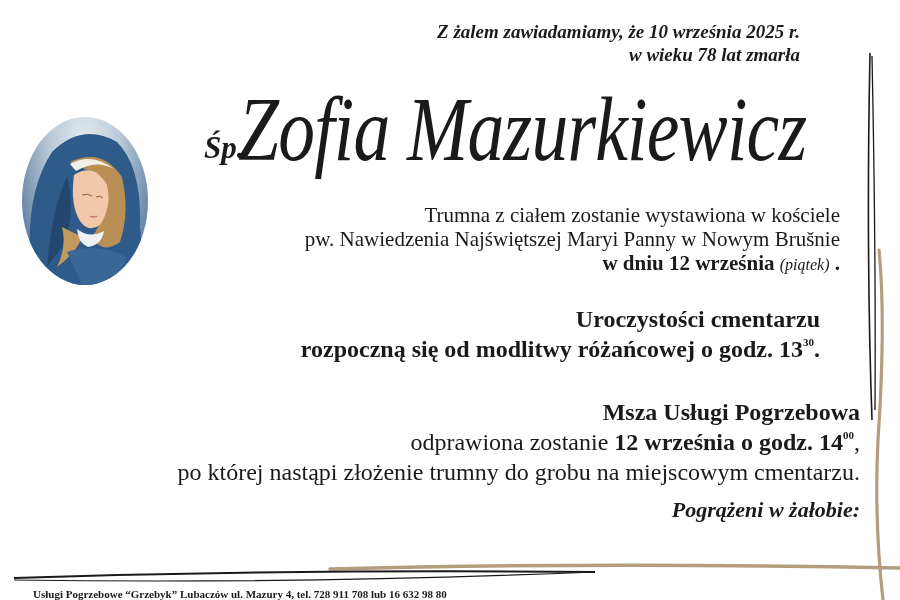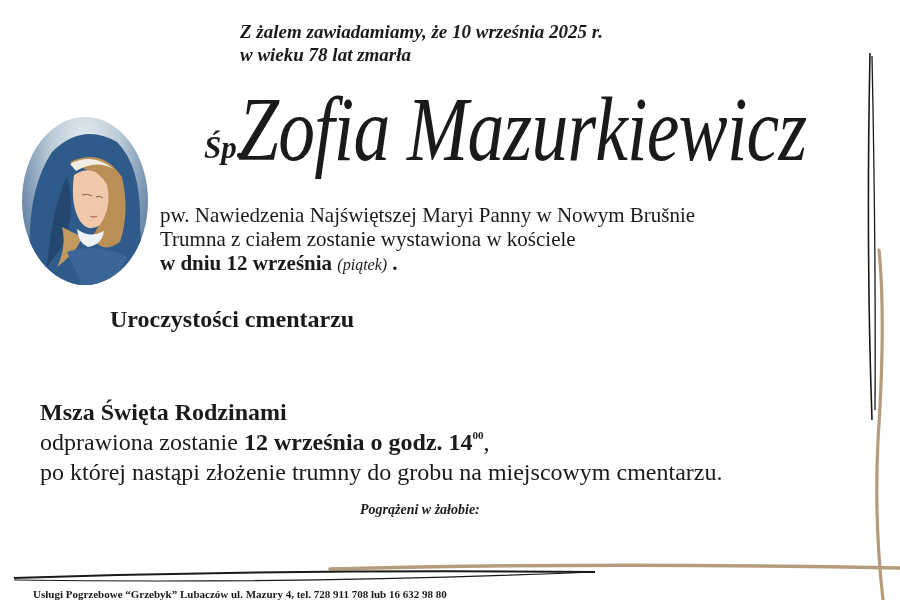--- a/index.html
+++ b/index.html
@@ -1,40 +1,40 @@
 <!DOCTYPE html>
 <html><head>
   <meta charset="utf-8">
   <style>
     html, body { margin: 0; padding: 0; background: #ffffff; }
     body { width: 900px; height: 600px; position: relative; overflow: hidden; color: #1a1a1a; }
     .serif { font-family: "Liberation Serif", "DejaVu Serif", serif; }
     .abs { position: absolute; }
-    .center { text-align: left; }
+    .center { text-align: right; }
 
     #intro { left: 240px; top: 20px; width: 560px; font-style: italic; font-weight: bold; font-size: 19px; line-height: 23px; }
     #name-row { left: 0; top: 84px; width: 776px; height: 115px; }
     #sp { left: 204px; top: 46px; font-style: italic; font-weight: bold; font-size: 31px; }
     #fullname { left: 238px; top: -8px; font-style: italic; font-size: 92px; letter-spacing: -1px; transform: scaleX(0.80); transform-origin: left top; white-space: nowrap; }
 
     #medallion { left: 22px; top: 117px; width: 126px; height: 168px; border-radius: 50%; overflow: hidden;
       background: radial-gradient(ellipse at 50% 20%, #e8eef2 0%, #b9c9d6 40%, #6f8cab 75%, #365c86 100%); }
 
     #viewing { left: 160px; top: 203px; width: 680px; font-size: 21px; line-height: 24px; }
     #viewing .b { font-weight: bold; }
     #viewing .small-it { font-style: italic; font-size: 16px; }
 
     #ceremony { left: 110px; top: 304px; width: 710px; font-weight: bold; font-size: 24px; line-height: 30px; }
     sup { font-size: 11px; vertical-align: 11px; line-height: 0; }
 
     #mass { left: 40px; top: 397px; width: 820px; font-size: 24px; line-height: 30px; }
     #mass .title { font-weight: bold; }
     #mass .b { font-weight: bold; }
 
-    #mourners { left: 360px; top: 497px; width: 500px; font-style: italic; font-weight: bold; font-size: 14px; line-height: 25px; }
+    #mourners { left: 360px; top: 497px; width: 500px; font-style: italic; font-weight: bold; font-size: 22px; line-height: 25px; }
 
     #footer { left: 33px; top: 588px; font-size: 11px; font-weight: bold; white-space: nowrap; }
 
     svg.decor { position: absolute; left: 0; top: 0; }
   </style>
 </head>
 <body>
 
 <svg class="decor" width="900" height="600">
 
@@ -75,35 +75,36 @@
   <div>Z żalem zawiadamiamy, że 10 września 2025 r.</div>
   <div>w wieku 78 lat zmarła</div>
 </div>
 
 <div id="name-row" class="abs">
   <span id="sp" class="abs serif">Śp.</span>
   <span id="fullname" class="abs serif">Zofia Mazurkiewicz</span>
 </div>
 
 <div id="viewing" class="abs serif center">
+  <div>Trumna z ciałem zostanie wystawiona w kościele</div>
   <div>pw. Nawiedzenia Najświętszej Maryi Panny w Nowym Brušnie</div>
-  <div>Trumna z ciałem zostanie wystawiona w kościele</div>
   <div>
     <span class="b">w dniu 12 września</span>
     <span class="small-it">(piątek)</span>
     <span class="b">.</span>
   </div>
 </div>
 
 <div id="ceremony" class="abs serif center">
   <div>Uroczystości cmentarzu</div>
+  <div><span>rozpoczną się od modlitwy różańcowej o godz. 13</span><sup>30</sup><span>.</span></div>
 </div>
 
 <div id="mass" class="abs serif center">
-  <div class="title">Msza Święta Rodzinami</div>
+  <div class="title">Msza Usługi Pogrzebowa</div>
   <div><span>odprawiona zostanie </span><span class="b">12 września o godz. 14</span><sup class="b">00</sup><span>,</span></div>
   <div>po której nastąpi złożenie trumny do grobu na miejscowym cmentarzu.</div>
 </div>
 
 <div id="mourners" class="abs serif center">
   <div>Pogrążeni w żałobie:</div>
 </div>
 
 <div id="footer" class="abs serif">Usługi Pogrzebowe “Grzebyk” Lubaczów ul. Mazury 4, tel. 728 911 708 lub 16 632 98 80</div>
 

